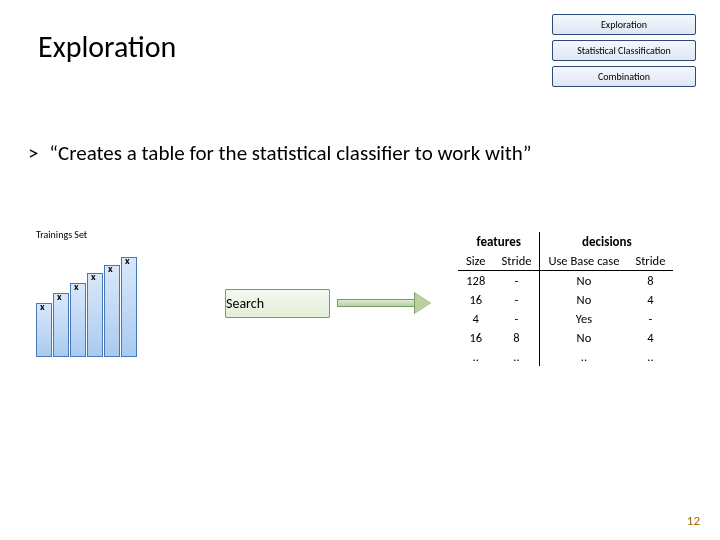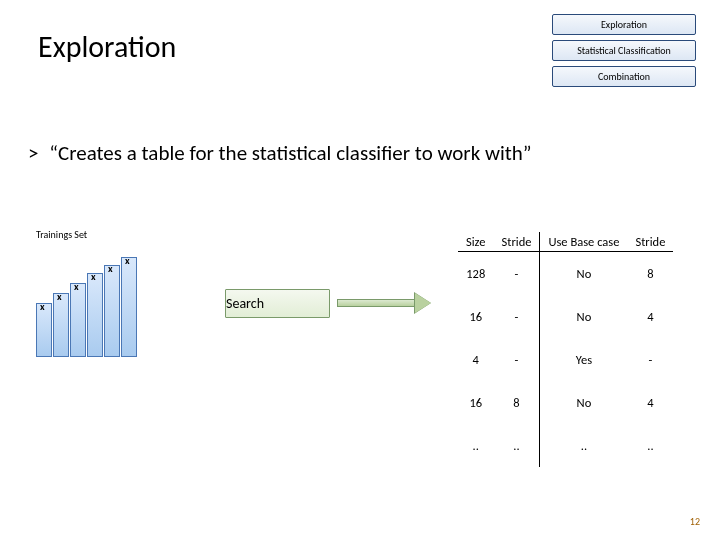--- a/index.html
+++ b/index.html
@@ -143,32 +143,32 @@
     font-size: 13px;
   }
   .table-block th.col {
     font-weight: 400;
     padding: 2px 8px;
     border-bottom: 1px solid #000;
     font-size: 12.5px;
     text-align: center;
   }
   .table-block td {
-    padding: 14px 8px;
+    padding: 2px 8px;
     text-align: center;
     font-size: 12.5px;
   }
   .vline-left {
     border-left: 1px solid #000;
   }
   .page-num {
     position: absolute;
     right: 20px;
     bottom: 12px;
-    font-size: 10px;
+    font-size: 13px;
     color: #a16207;
   }
 </style>
 </head>
 <body>
 
 <div class="slide-title">Exploration</div>
 
 <div class="nav-stack">
   <div class="nav-btn">Exploration</div>
@@ -210,20 +210,24 @@
   <div class="arrow">
     <div class="shaft"></div>
     <div class="head-border"></div>
     <div class="head"></div>
   </div>
 </div>
 
 <div class="table-block">
   <table>
     <tbody>
+        <tr>
+      <th class="group" colspan="2">features</th>
+      <th class="group vline-left" colspan="2">decisions</th>
+    </tr>
     <tr>
       <th class="col">Size</th>
       <th class="col">Stride</th>
       <th class="col vline-left">Use Base case</th>
       <th class="col">Stride</th>
     </tr>
     <tr>
       <td>128</td>
       <td>-</td>
       <td class="vline-left">No</td>

